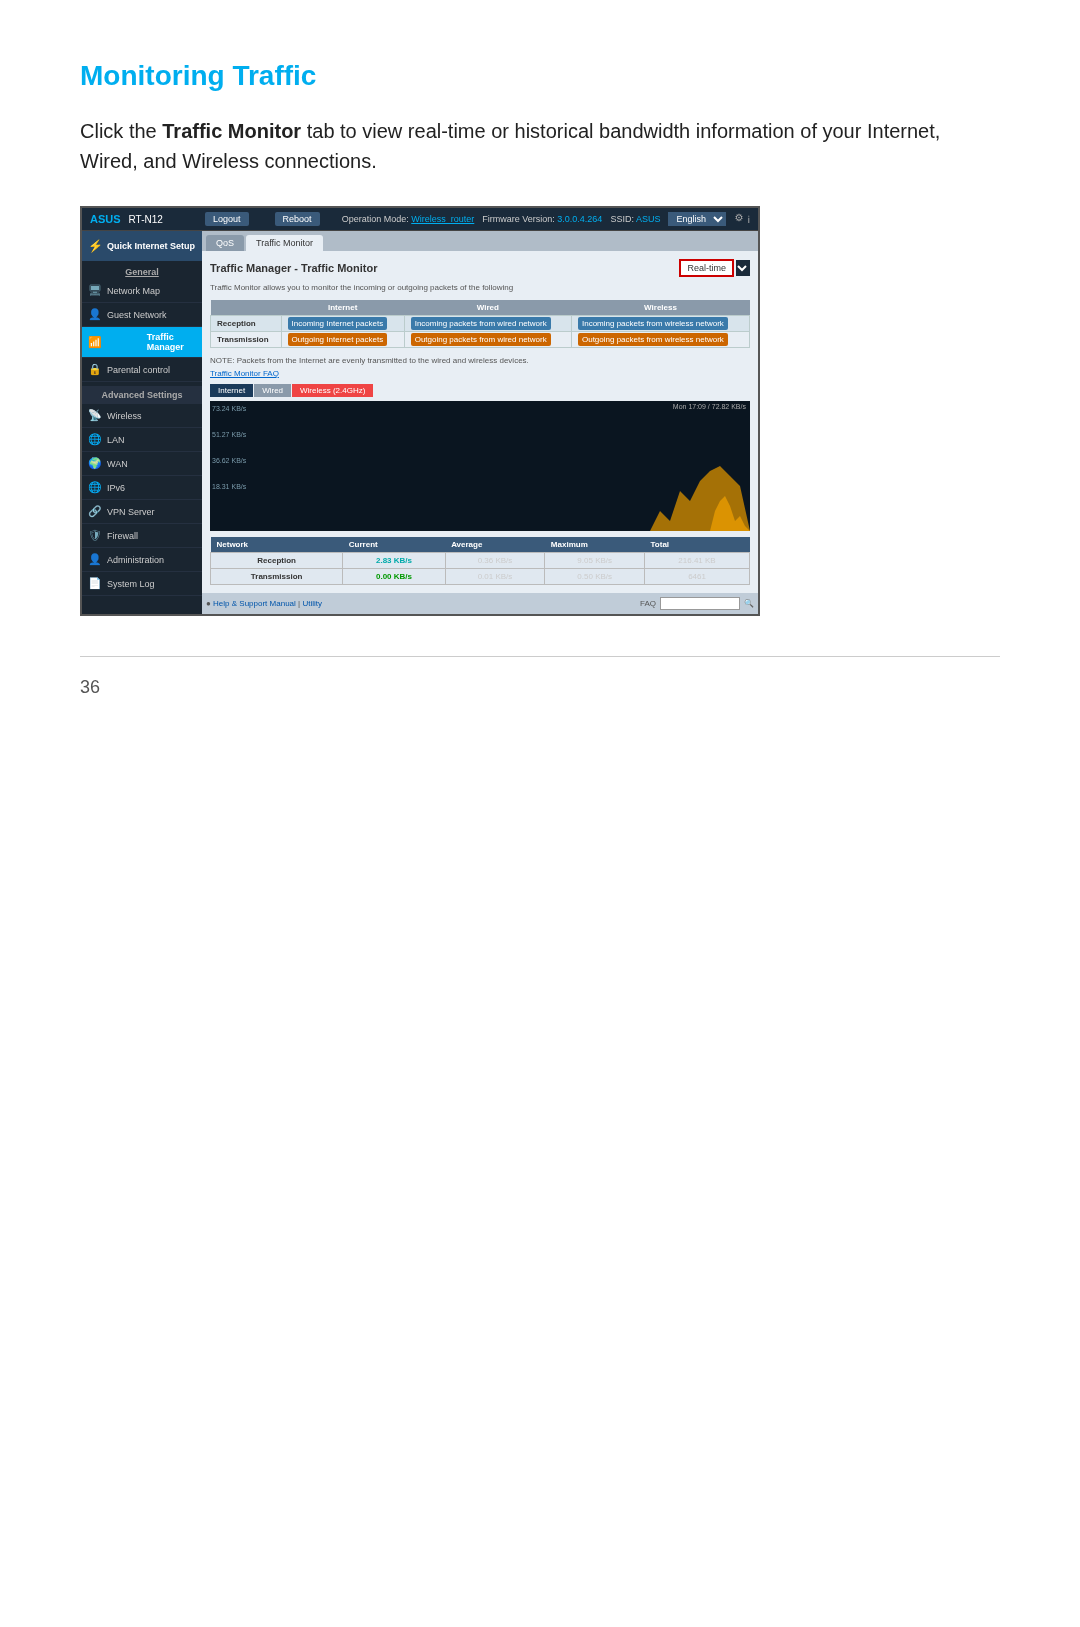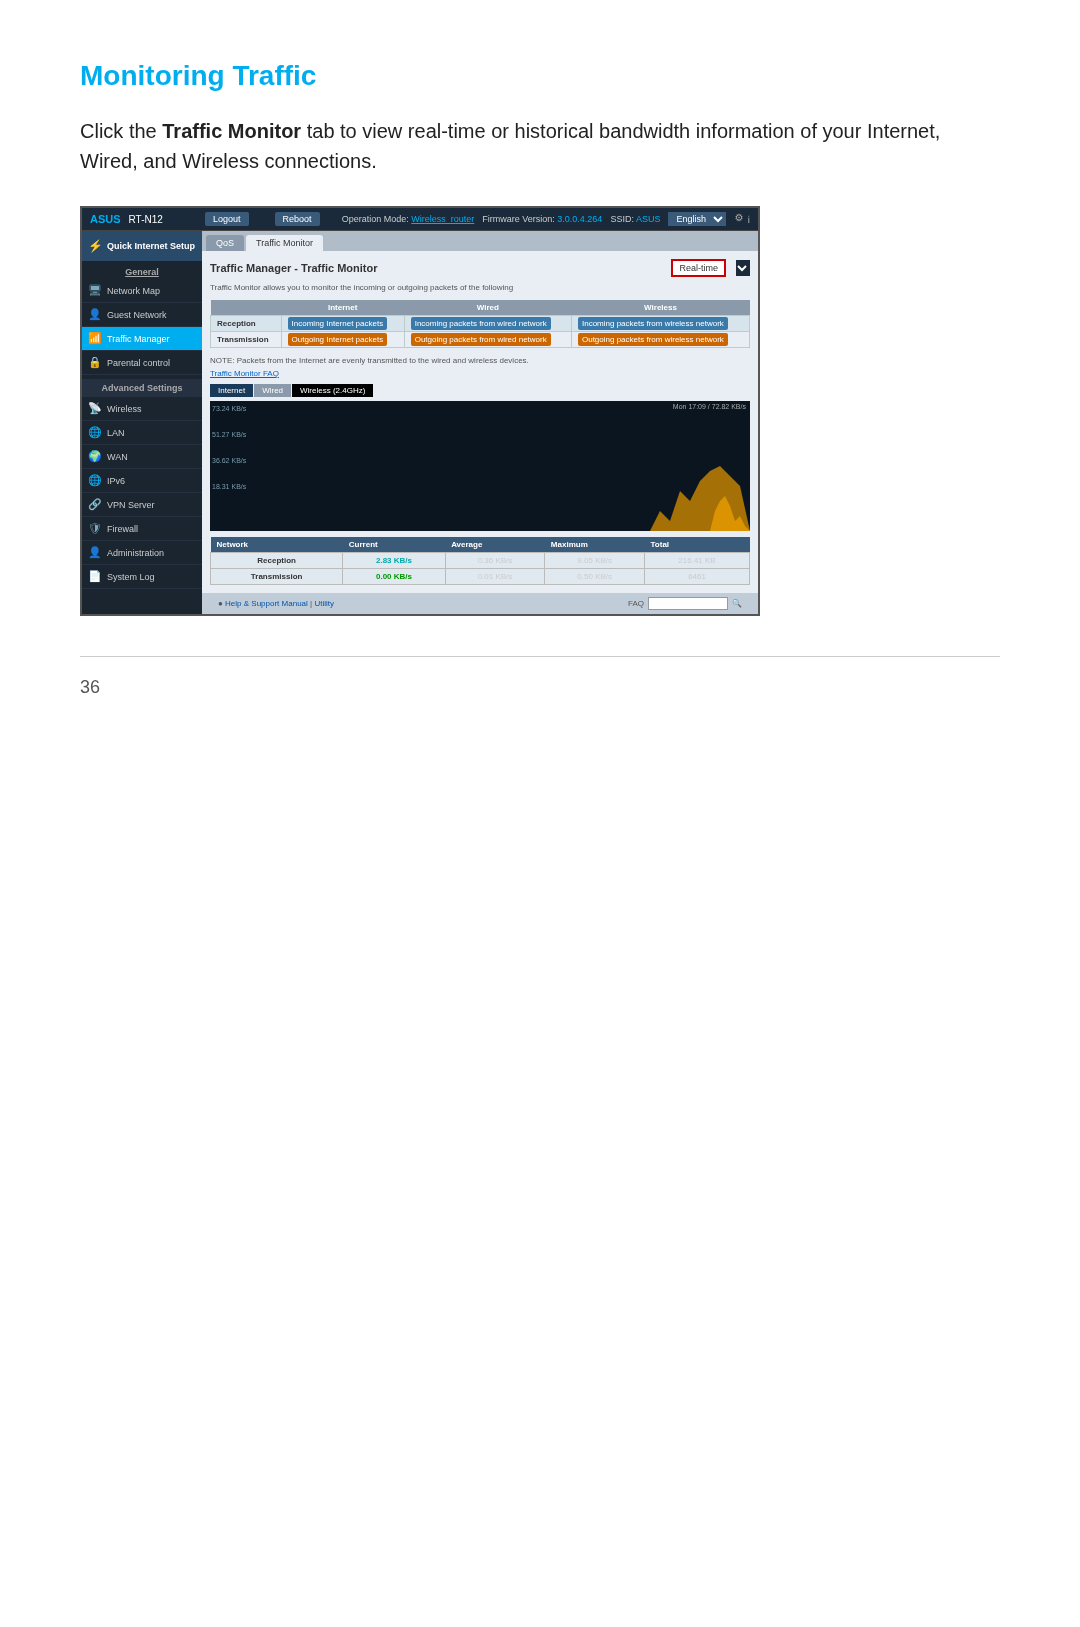--- a/index.html
+++ b/index.html
@@ -162,21 +162,22 @@
       gap: 5px;
       padding: 5px 6px;
       cursor: pointer;
       border-bottom: 1px solid #253040;
     }
     .sidebar-item.active {
       background: #00aeef;
     }
     .sidebar-item.active .sidebar-item-label {
       color: #fff;
-      font-weight: normal;
+      font-weight: bold;
+      margin-left: 40px;
     }
     .sidebar-item-icon {
       font-size: 11px;
       color: #7ab;
       width: 14px;
       text-align: center;
     }
     .sidebar-item.active .sidebar-item-icon {
       color: #fff;
     }
@@ -237,21 +238,21 @@
       margin-bottom: 6px;
     }
     .tm-title {
       font-size: 11px;
       font-weight: bold;
       color: #333;
     }
     .realtime-select {
       display: flex;
       align-items: center;
-      gap: 10px;
+      gap: 2px;
     }
     .realtime-box {
       background: #fff;
       border: 2px solid #cc0000;
       padding: 2px 6px;
       font-size: 9px;
       color: #333;
     }
     .realtime-dropdown {
       background: #1a2a3a;
@@ -335,21 +336,21 @@
       font-size: 8px;
       cursor: pointer;
       background: #8a9aaa;
       color: #fff;
     }
     .sub-tab.active {
       background: #1a3a5a;
       color: #fff;
     }
     .sub-tab.active-teal {
-      background: #000000;
+      background: #ef4444;
       color: #fff;
     }
 
     
     .chart-area {
       background: #0a1520;
       height: 130px;
       position: relative;
       margin-bottom: 6px;
       overflow: hidden;
@@ -401,21 +402,21 @@
       font-weight: bold;
     }
     .value-green {
       color: #009900;
       font-weight: bold;
     }
 
     
     .router-footer {
       background: #c0ccd8;
-      padding: 4px 16px;
+      padding: 4px 4px;
       display: flex;
       justify-content: space-between;
       align-items: center;
       font-size: 8px;
       color: #555;
     }
     .footer-left a {
       color: #0055aa;
       text-decoration: none;
     }

